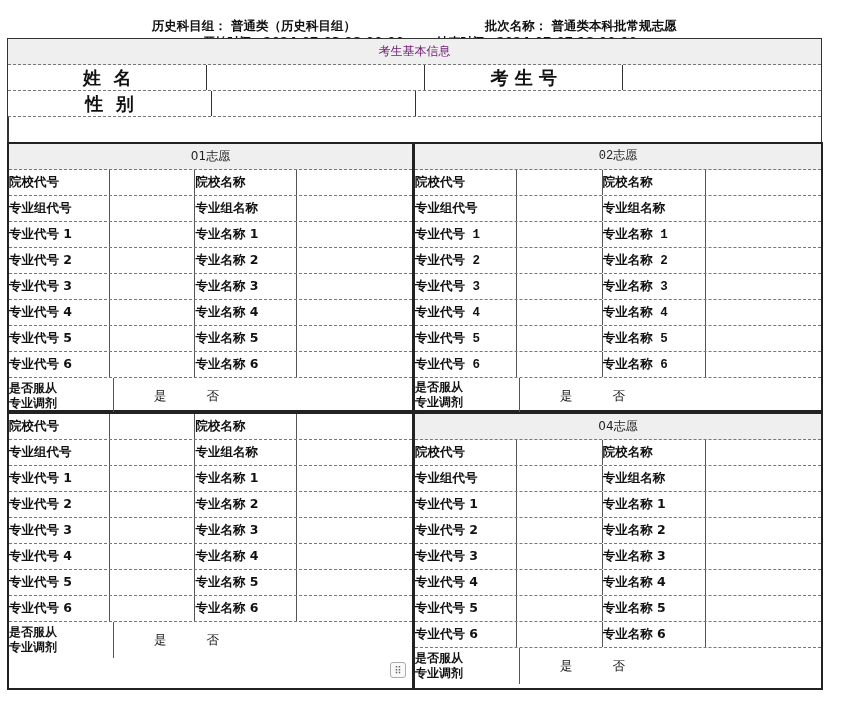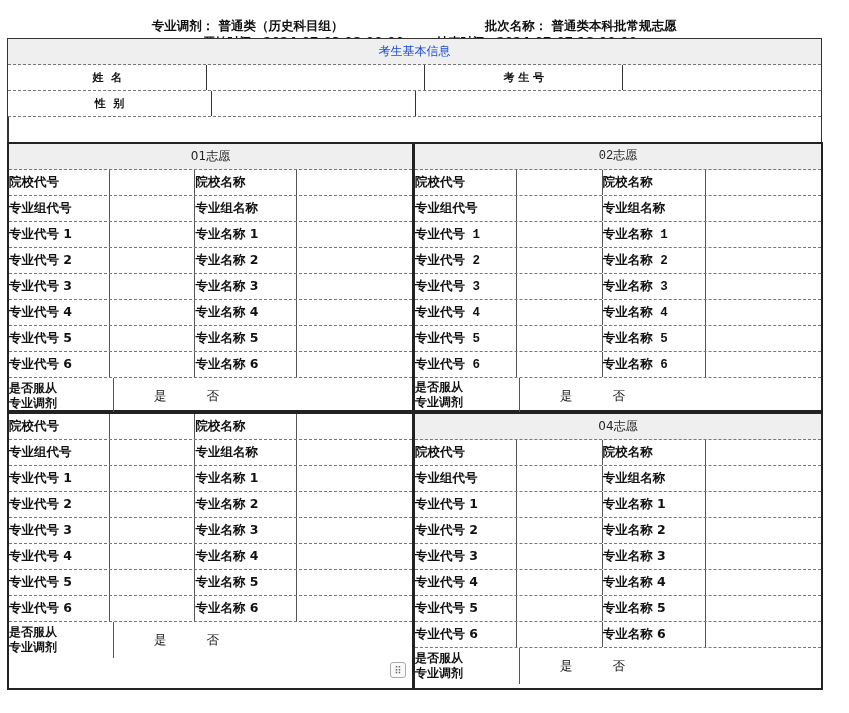--- a/index.html
+++ b/index.html
@@ -2,24 +2,24 @@
 <html><head>
 <meta charset="utf-8">
 <style>
   html, body { margin:0; padding:0; background:#ffffff; }
   body { width:849px; height:713px; position:relative; overflow:hidden;
          font-family:"DejaVu Sans", sans-serif; color:#111; }
   .hdr { position:absolute; font-size:12.5px; font-weight:bold; white-space:pre; color:#111; }
   .hdr span { font-weight:bold; }
   .info { position:absolute; left:7px; top:38px; width:815px; border:1px solid #333; box-sizing:border-box; }
   .info-title { height:25px; background:#efefef; border-bottom:1px dashed #777; text-align:center;
-                font-size:12px; line-height:25px; color:#1d4ed8; }
+                font-size:12px; line-height:25px; color:#701a75; }
   .info-row { display:flex; height:26px; border-bottom:1px dashed #777; box-sizing:border-box; }
   .info-row:last-child { border-bottom:none; }
-  .cell { box-sizing:border-box; height:100%; display:flex; align-items:center; font-size:11px; }
+  .cell { box-sizing:border-box; height:100%; display:flex; align-items:center; font-size:18px; }
   .lbl { font-weight:bold; justify-content:center; }
   .val { border-left:1px solid #333; }
   .w1 { width:203px; } .w2 { width:204px; } .w3 { width:203px;margin-left:18px; } .w4 { width:203px; }
   .wide { width:611px; }
 
   .block { position:absolute; box-sizing:border-box; border:2px solid #222; }
   .bh { height:25px; background:#efefef; border-bottom:1px dashed #777; text-align:center;
         font-size:12px; line-height:25px; color:#222; }
   .brow { display:flex; height:26px; border-bottom:1px dashed #777; box-sizing:border-box; }
   .brow.last { height:36px; border-bottom:none; }
@@ -30,21 +30,21 @@
   .obey { line-height:15px; font-size:12px; }
   .opts { border-left:1px solid #555; width:298px; font-weight:normal; }
   .opt { display:inline-block; font-size:12.5px; }
   .drag { position:absolute; left:390px; top:662px; width:16px; height:16px; border:1px solid #aaa;
           border-radius:3px; background:#fafafa; font-size:10px; line-height:15px; text-align:center; color:#666; box-sizing:border-box; }
 </style>
 </head>
 <body>
 
 <div class="hdr" style="left:143px; top:3px;">
-  <span>专业调剂：</span> <span>普通类（历史科目组）</span>
+  <span>历史科目组：</span> <span>普通类（历史科目组）</span>
 </div>
 <div class="hdr" style="left:476px; top:3px;">
   <span>批次名称：</span> <span>普通类本科批常规志愿</span>
 </div>
 <div class="hdr" style="left:195px; top:20px; font-size:12px;">
   <span>开始时间：</span><span>2024-07-03 08:00:00</span> <span>——</span> <span>结束时间：</span><span>2024-07-07 18:00:00</span>
 </div>
 
 <div class="info">
   <div class="info-title">考生基本信息</div>

